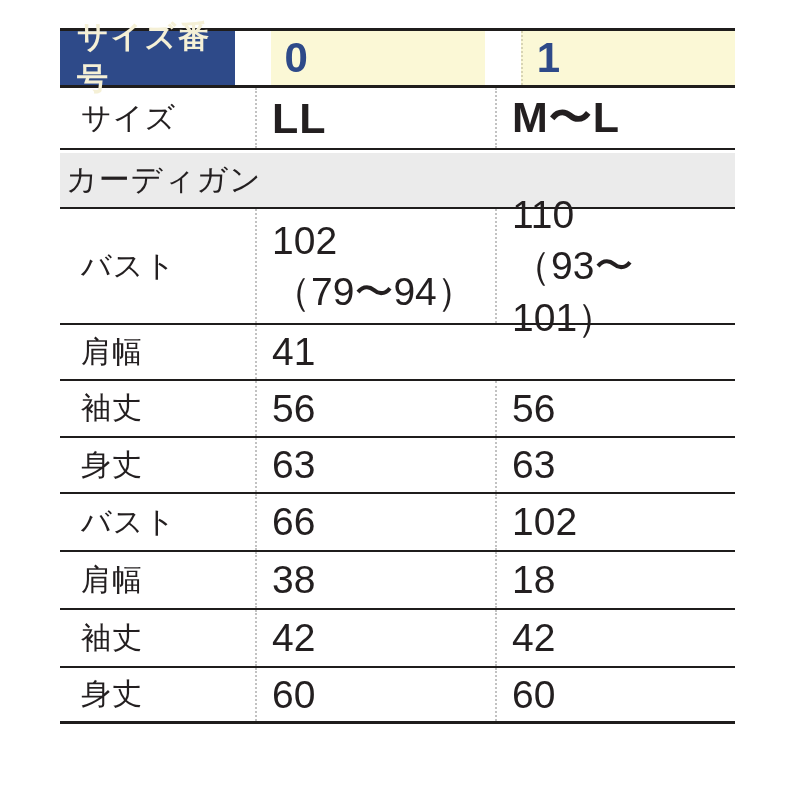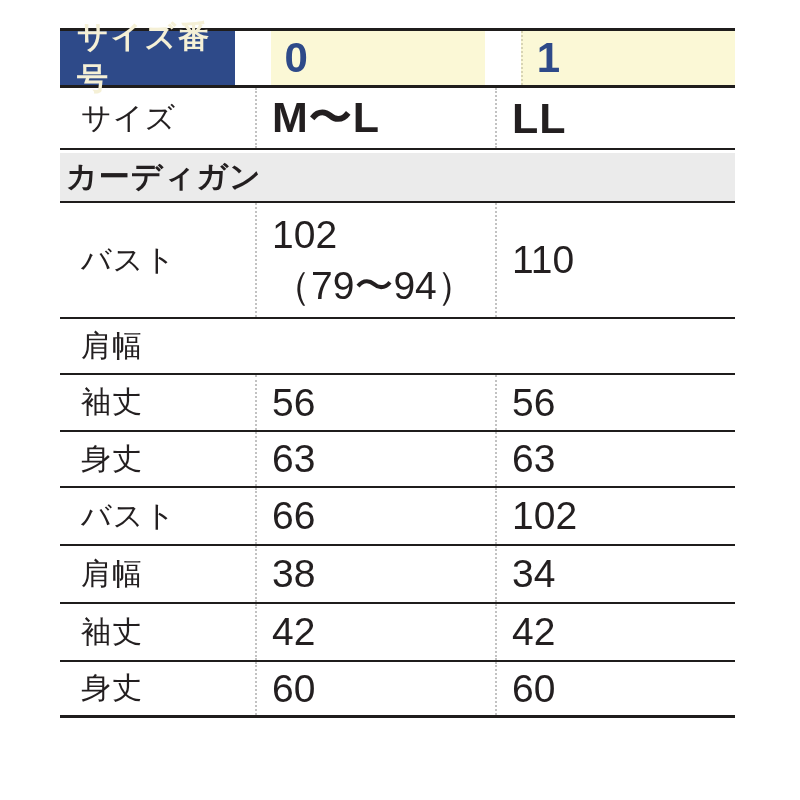--- a/index.html
+++ b/index.html
@@ -30,29 +30,28 @@
   .row-header {
     height: 60px;
     border-top: 3px solid #1f1d1c;
     border-bottom: 3px solid #1f1d1c;
     gap: 36px;
   }
   .row-size   { height: 62px; }
   .row-bust2  { height: 116px; }
   .row-simple { height: 57px; }
   .section-band {
-    height: 50px;
+    height: 56px;
     margin-top: 3px;
     background: #ebebeb;
     display: flex;
     align-items: center;
     box-sizing: border-box;
     border-bottom: 2px solid #1f1d1c;
     padding-left: 6px;
-    font-weight: bold;
   }
   .section-title {
     font-size: 31px;
     color: #231f20;
     letter-spacing: 1px;
   }
   .cell-label {
     width: 195px;
     box-sizing: border-box;
     display: flex;
@@ -118,41 +117,43 @@
   <div id="size-table">
 
     <div class="row row-header" style="border-bottom:3px solid #1f1d1c;">
       <div class="hdr-label">サイズ番号</div>
       <div class="hdr-num">0</div>
       <div class="hdr-num">1</div>
     </div>
 
     <div class="row row-size">
       <div class="cell-label">サイズ</div>
+      <div class="cell-val size-val">LL</div>
       <div class="cell-val size-val">M〜L</div>
-      <div class="cell-val size-val">LL</div>
     </div>
 
     <div class="section-band">
       <span class="section-title">カーディガン</span>
     </div>
 
     <div class="row row-bust2">
       <div class="cell-label">バスト</div>
       <div class="cell-val multiline">
         <span>102</span>
         <span>（79〜94）</span>
       </div>
       <div class="cell-val multiline">
         <span>110</span>
+        <span>（93〜101）</span>
       </div>
     </div>
 
     <div class="row row-simple" style="height:56px;">
       <div class="cell-label">肩幅</div>
+      <div class="cell-val">41</div>
     </div>
 
     <div class="row row-simple">
       <div class="cell-label">袖丈</div>
       <div class="cell-val">56</div>
       <div class="cell-val">56</div>
     </div>
 
     <div class="row row-simple" style="height:56px;">
       <div class="cell-label">身丈</div>
@@ -163,21 +164,21 @@
 
     <div class="row row-simple" style="height:58px;">
       <div class="cell-label">バスト</div>
       <div class="cell-val">66</div>
       <div class="cell-val">102</div>
     </div>
 
     <div class="row row-simple" style="height:58px;">
       <div class="cell-label">肩幅</div>
       <div class="cell-val">38</div>
-      <div class="cell-val">34</div>
+      <div class="cell-val">18</div>
     </div>
 
     <div class="row row-simple" style="height:58px;">
       <div class="cell-label">袖丈</div>
       <div class="cell-val">42</div>
       <div class="cell-val">42</div>
     </div>
 
     <div class="row row-simple" style="height:56px; border-bottom:3px solid #1f1d1c;">
       <div class="cell-label">身丈</div>

